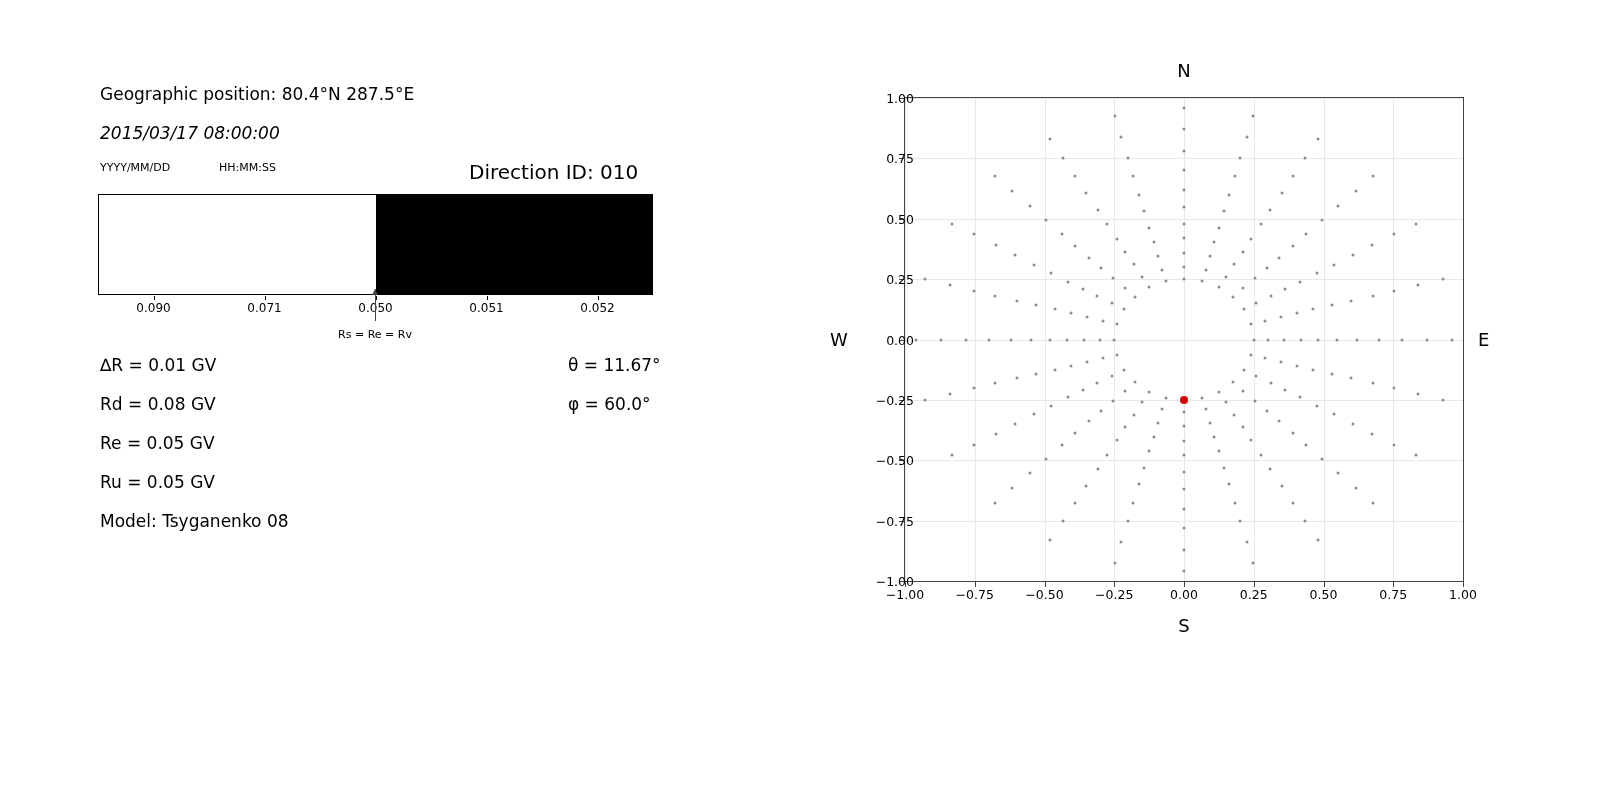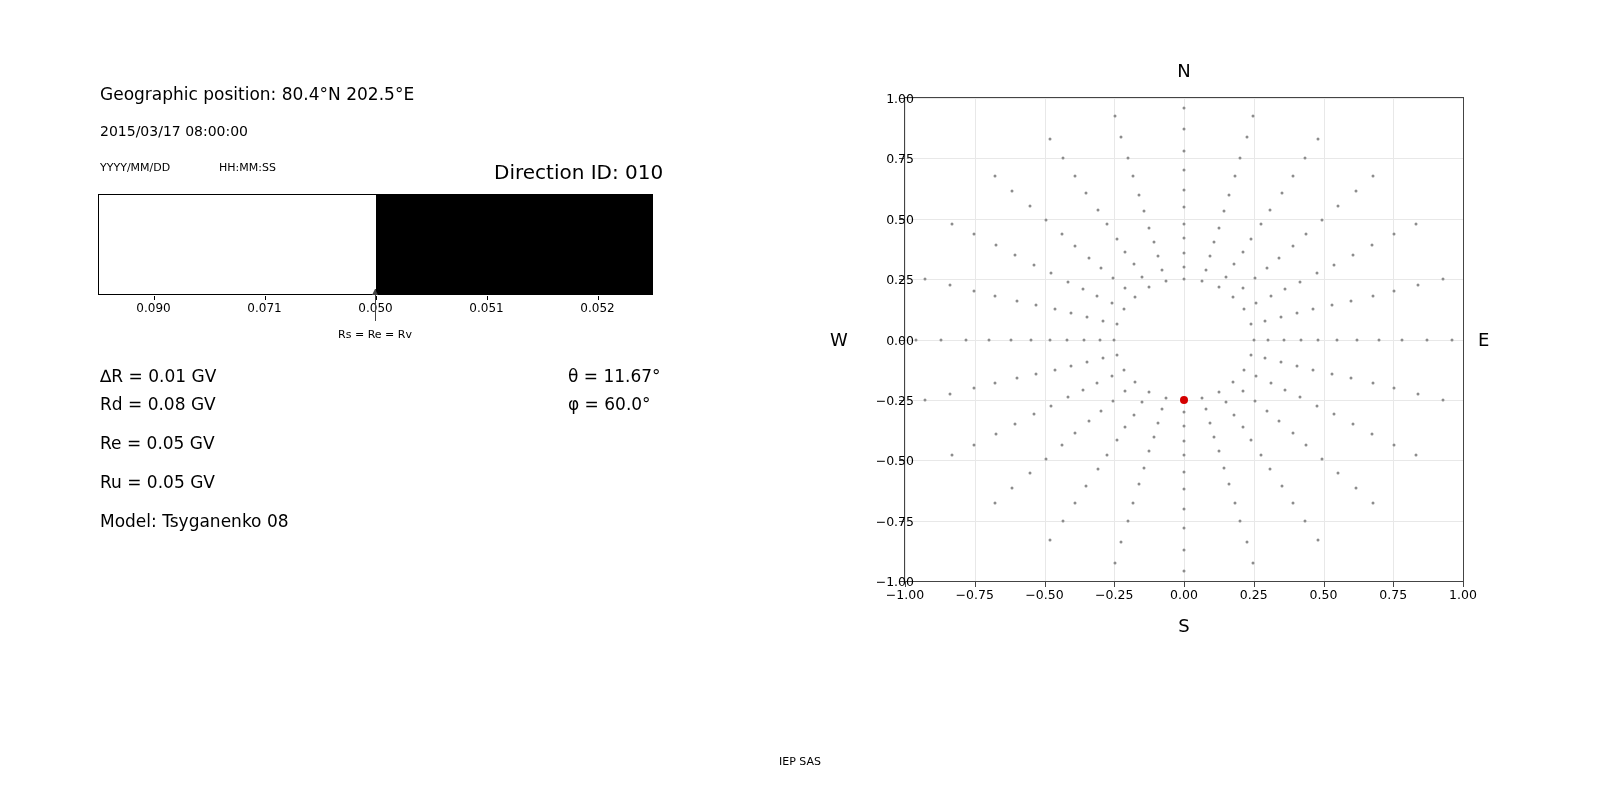--- a/index.html
+++ b/index.html
@@ -31,41 +31,41 @@
   }
   .geo-line {
     position: absolute;
     left: 100px; top: 84px;
     font-size: 17px;
     white-space: nowrap;
   }
   .date-line {
     position: absolute;
     left: 100px; top: 123px;
-    font-size: 14px;
-    white-space: nowrap;
+    font-size: 17px;
+    white-space: nowrap;
+    font-style: italic;
   }
   .fmt-date {
     position: absolute;
     left: 100px; top: 161px;
     font-size: 11px;
     white-space: nowrap;
   }
   .fmt-time {
     position: absolute;
     left: 219px; top: 161px;
     font-size: 11px;
     white-space: nowrap;
   }
   .direction-id {
     position: absolute;
     left: 469px; top: 160px;
     font-size: 20px;
     white-space: nowrap;
-    margin-left: 25px;
   }
 
   
   .penumbra-box {
     position: absolute;
     left: 98px; top: 194px;
     width: 555px;
     height: 101px;
     border: 1px solid #000000;
     box-sizing: border-box;
@@ -125,21 +125,21 @@
   }
 
   
   .param {
     position: absolute;
     font-size: 17px;
     white-space: nowrap;
   }
   .param-left { left: 100px; }
   .param-right { left: 568px; }
-  .p-row0 { top: 366px; }
+  .p-row0 { top: 355px; }
   .p-row1 { top: 394px; }
   .p-row2 { top: 433px; }
   .p-row3 { top: 472px; }
   .p-row4 { top: 511px; }
 
   
   .right-panel {
     position: absolute;
     left: 830px; top: 40px;
     width: 720px;
@@ -236,21 +236,21 @@
     font-size: 11px;
   }
 </style>
 </head>
 <body>
 
 <div class="page">
 
   <div class="left-panel">
 
-    <div class="geo-line">Geographic position: 80.4°N 202.5°E</div>
+    <div class="geo-line">Geographic position: 80.4°N 287.5°E</div>
 
     <div class="date-line">2015/03/17 08:00:00</div>
 
     <div class="fmt-date">YYYY/MM/DD</div>
 
     <div class="fmt-time">HH:MM:SS</div>
 
     <div class="direction-id">Direction ID: 010</div>
 
     <div class="penumbra-box">
@@ -611,14 +611,13 @@
         <div class="tick-mark-x" style="left: 563.25px;"></div>
         <div class="xtick-label" style="left: 563.25px;">0.75</div>
         <div class="tick-mark-x" style="left: 633px;"></div>
         <div class="xtick-label" style="left: 633px;">1.00</div>
       </div>
   </div>
 
   <div class="caption">
   </div>
 
-  <div class="credit">IEP SAS</div>
 </div>
 
 </body></html>

